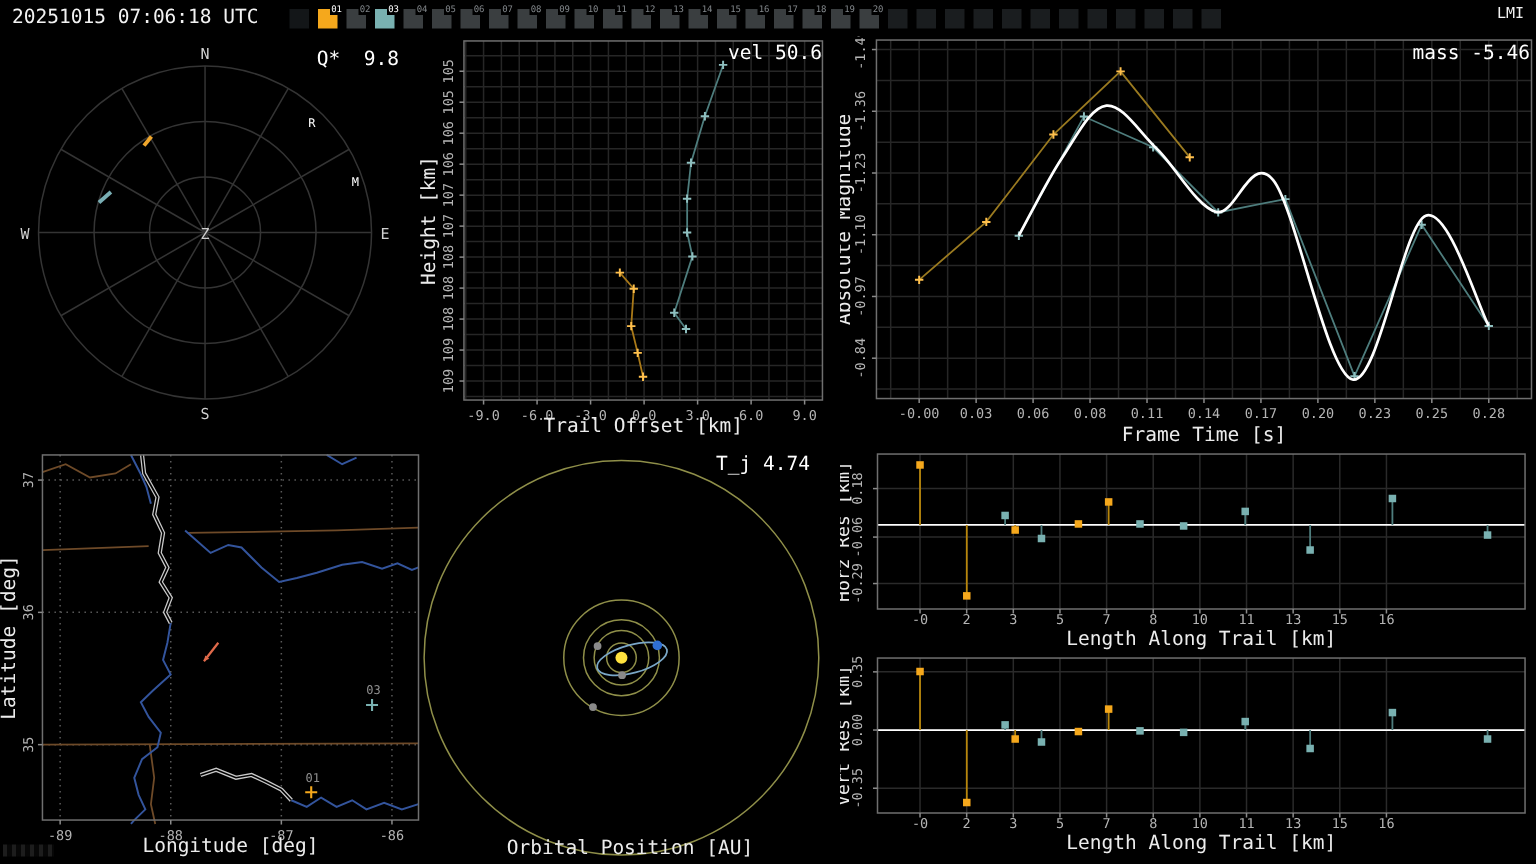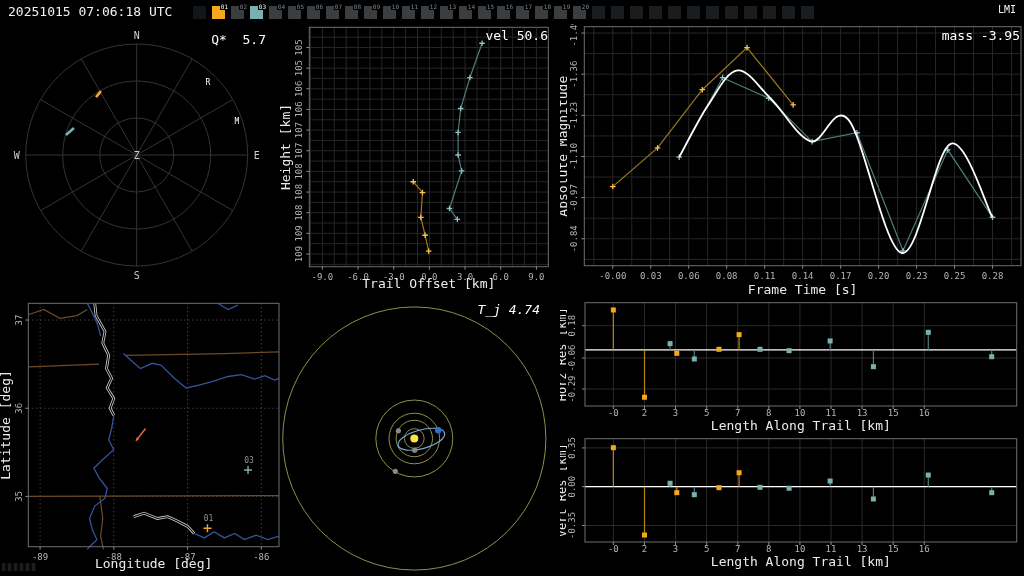--- a/index.html
+++ b/index.html
@@ -170,21 +170,21 @@
         <text x="136.7" y="15" font-size="10" fill="#cfcfcf" text-anchor="middle" font-family="&quot;DejaVu Sans Mono&quot;,monospace">N</text>
         <text x="256.7" y="135" font-size="10" fill="#cfcfcf" text-anchor="middle" font-family="&quot;DejaVu Sans Mono&quot;,monospace">E</text>
         <text x="136.7" y="255" font-size="10" fill="#cfcfcf" text-anchor="middle" font-family="&quot;DejaVu Sans Mono&quot;,monospace">S</text>
         <text x="16.69999999999999" y="135" font-size="10" fill="#cfcfcf" text-anchor="middle" font-family="&quot;DejaVu Sans Mono&quot;,monospace">W</text>
         <text x="136.7" y="135" font-size="10" fill="#cfcfcf" text-anchor="middle" font-family="&quot;DejaVu Sans Mono&quot;,monospace">Z</text>
         <line x1="95.99346152368281" y1="73.08045433775786" x2="100.9594013714964" y2="67.04972861921377" stroke="#efa62c" stroke-width="2.6"></line>
         <line x1="65.97056268897398" y1="110.98558664087082" x2="73.94562025076465" y2="103.97369429488113" stroke="#79aeb4" stroke-width="2.6"></line>
         <text x="207.95371987050274" y="60.979164496444895" font-size="8" fill="#ffffff" text-anchor="middle" font-family="&quot;DejaVu Sans Mono&quot;,monospace">R</text>
         <text x="236.84501496249234" y="99.99993942038245" font-size="8" fill="#ffffff" text-anchor="middle" font-family="&quot;DejaVu Sans Mono&quot;,monospace">M</text>
       </svg>
-    <div class="corner" style="right:14px;top:8px;">Q*  5.7</div>
+    <div class="corner" style="right:14px;top:8px;">Q*  9.8</div>
   </div>
 
   <div class="panel" style="left:280px;top:24px;width:280px;height:276px;">
     <svg id="svg-trail" width="280" height="276">
         <line x1="30.489054726368156" y1="3.3" x2="30.489054726368156" y2="242.7" stroke="#262626" stroke-width="1"></line>
         <line x1="42.37960199004975" y1="3.3" x2="42.37960199004975" y2="242.7" stroke="#262626" stroke-width="1"></line>
         <line x1="54.27014925373133" y1="3.3" x2="54.27014925373133" y2="242.7" stroke="#262626" stroke-width="1"></line>
         <line x1="66.16069651741293" y1="3.3" x2="66.16069651741293" y2="242.7" stroke="#262626" stroke-width="1"></line>
         <line x1="78.05124378109451" y1="3.3" x2="78.05124378109451" y2="242.7" stroke="#262626" stroke-width="1"></line>
         <line x1="89.94179104477611" y1="3.3" x2="89.94179104477611" y2="242.7" stroke="#262626" stroke-width="1"></line>
@@ -367,21 +367,21 @@
         <text x="17" y="91.33576158940397" font-size="9" fill="#b4b4b4" text-anchor="middle" font-family="&quot;DejaVu Sans Mono&quot;,monospace" transform="rotate(-90 17 91.33576158940397)">-1.23</text>
         <line x1="21.3" y1="132.48807947019864" x2="24.3" y2="132.48807947019864" stroke="#8a8a8a" stroke-width="1"></line>
         <text x="17" y="132.48807947019864" font-size="9" fill="#b4b4b4" text-anchor="middle" font-family="&quot;DejaVu Sans Mono&quot;,monospace" transform="rotate(-90 17 132.48807947019864)">-1.10</text>
         <line x1="21.3" y1="173.64039735099337" x2="24.3" y2="173.64039735099337" stroke="#8a8a8a" stroke-width="1"></line>
         <text x="17" y="173.64039735099337" font-size="9" fill="#b4b4b4" text-anchor="middle" font-family="&quot;DejaVu Sans Mono&quot;,monospace" transform="rotate(-90 17 173.64039735099337)">-0.97</text>
         <line x1="21.3" y1="214.7927152317881" x2="24.3" y2="214.7927152317881" stroke="#8a8a8a" stroke-width="1"></line>
         <text x="17" y="214.7927152317881" font-size="9" fill="#b4b4b4" text-anchor="middle" font-family="&quot;DejaVu Sans Mono&quot;,monospace" transform="rotate(-90 17 214.7927152317881)">-0.84</text>
         <text x="242.65" y="270" font-size="13" fill="#ececec" text-anchor="middle" font-family="&quot;DejaVu Sans Mono&quot;,monospace">Frame Time [s]</text>
         <text x="7" y="122.19999999999999" font-size="13" fill="#ececec" text-anchor="middle" font-family="&quot;DejaVu Sans Mono&quot;,monospace" transform="rotate(-90 7 122.19999999999999)">Absolute Magnitude</text>
       </svg>
-    <div class="corner" style="right:4px;top:4px;">mass -3.95</div>
+    <div class="corner" style="right:4px;top:4px;">mass -5.46</div>
   </div>
 
   <div class="panel" style="left:0;top:300px;width:280px;height:276px;">
     <svg id="svg-map" width="280" height="276">
         <line x1="40.09764705882331" y1="3.3" x2="40.09764705882331" y2="246.7" stroke="#5a5a5a" stroke-width="1" stroke-dasharray="1 3"></line>
         <line x1="113.83294117647054" y1="3.3" x2="113.83294117647054" y2="246.7" stroke="#5a5a5a" stroke-width="1" stroke-dasharray="1 3"></line>
         <line x1="187.5682352941178" y1="3.3" x2="187.5682352941178" y2="246.7" stroke="#5a5a5a" stroke-width="1" stroke-dasharray="1 3"></line>
         <line x1="261.30352941176506" y1="3.3" x2="261.30352941176506" y2="246.7" stroke="#5a5a5a" stroke-width="1" stroke-dasharray="1 3"></line>
         <line x1="28.3" y1="196.4326086956521" x2="279" y2="196.4326086956521" stroke="#5a5a5a" stroke-width="1" stroke-dasharray="1 3"></line>
         <line x1="28.3" y1="108.24420289855058" x2="279" y2="108.24420289855058" stroke="#5a5a5a" stroke-width="1" stroke-dasharray="1 3"></line>
@@ -433,21 +433,22 @@
         <circle cx="134.3" cy="138.5" r="25.3" fill="none" stroke="#8f8f49" stroke-width="1"></circle>
         <circle cx="134.3" cy="138.5" r="38.456" fill="none" stroke="#8f8f49" stroke-width="1"></circle>
         <circle cx="134.3" cy="138.5" r="131.56" fill="none" stroke="#8f8f49" stroke-width="1"></circle>
         <ellipse cx="141.38400000000001" cy="139.259" rx="24.035" ry="9.361" fill="none" stroke="#7aa7c7" stroke-width="1.2" transform="rotate(-15 141.38400000000001 139.259)"></ellipse>
         <circle cx="134.70616034262372" cy="150.13091044484824" r="2.6" fill="#8a8a8a"></circle>
         <circle cx="118.38235744004176" cy="130.73644699036544" r="2.6" fill="#8a8a8a"></circle>
         <circle cx="115.32499999999999" cy="171.36566407361943" r="2.6" fill="#8a8a8a"></circle>
         <circle cx="158.22161996266271" cy="130.26312569223393" r="3.2" fill="#2f6fd4"></circle>
         <circle cx="134.3" cy="138.5" r="4" fill="#ffe23e"></circle>
       </svg>
-    <div class="corner" style="right:20px;top:2px;font-style:italic;">T_j 4.74</div>
+    <div class="corner" style="right:20px;top:2px;">T_j 4.74</div>
+    <div class="ptitle" style="top:258px;">Orbital Position [AU]</div>
   </div>
 
   <div class="panel" style="left:560px;top:300px;width:464px;height:276px;">
     <svg id="svg-res" width="464" height="276">
         <line x1="53.357130509939495" y1="2.7" x2="53.357130509939495" y2="106" stroke="#2a2a2a" stroke-width="1"></line>
         <line x1="84.45669403630077" y1="2.7" x2="84.45669403630077" y2="106" stroke="#2a2a2a" stroke-width="1"></line>
         <line x1="115.53760155574761" y1="2.7" x2="115.53760155574761" y2="106" stroke="#2a2a2a" stroke-width="1"></line>
         <line x1="146.63716508210888" y1="2.7" x2="146.63716508210888" y2="106" stroke="#2a2a2a" stroke-width="1"></line>
         <line x1="177.73672860847017" y1="2.7" x2="177.73672860847017" y2="106" stroke="#2a2a2a" stroke-width="1"></line>
         <line x1="208.817636127917" y1="2.7" x2="208.817636127917" y2="106" stroke="#2a2a2a" stroke-width="1"></line>

